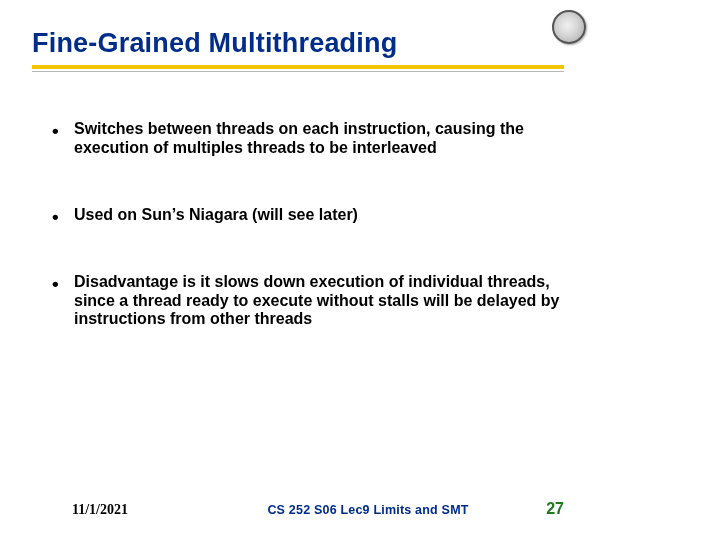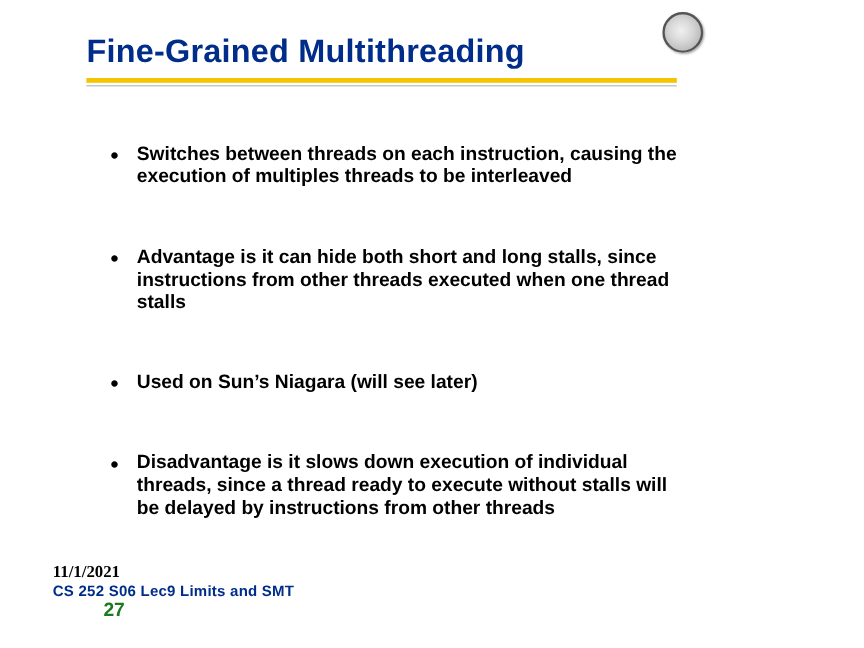--- a/index.html
+++ b/index.html
@@ -1,21 +1,21 @@
 <!DOCTYPE html>
 <html><head>
 <meta charset="utf-8">
 <style>
   * { margin: 0; padding: 0; box-sizing: border-box; }
   html, body { width: 720px; height: 540px; overflow: hidden; background: #fff; font-family: Arial, Helvetica, sans-serif; }
   .slide {
     position: relative;
     width: 608px;
     height: 540px;
-    padding: 28px 44px 20px 72px;
+    padding: 28px 44px 20px 32px;
   }
   .logo {
     position: absolute;
     top: 10px;
     right: 22px;
     width: 34px;
     height: 34px;
     border-radius: 50%;
     border: 2px solid #555;
     background: radial-gradient(circle at 45% 45%, #f0f0f0 0%, #d8d8d8 40%, #bfbfbf 70%, #848484 100%);
@@ -58,27 +58,26 @@
     content: "•";
     position: absolute;
     left: 6px;
     top: 0;
     font-size: 19px;
     color: #000;
     font-weight: bold;
   }
   .footer {
     position: absolute;
-    left: 44px;
+    left: 72px;
     right: 44px;
     bottom: 22px;
     display: flex;
     align-items: baseline;
     font-weight: bold;
-    flex-direction: column;
   }
   .footer-date {
     font-family: "Times New Roman", Times, serif;
     font-size: 14px;
     color: #000;
     width: 160px;
     text-align: left;
   }
   .footer-course {
     flex: 1;
@@ -103,21 +102,20 @@
 
   <h1 class="title">Fine-Grained Multithreading</h1>
 
   <div class="rule-wrap">
     <hr class="rule-yellow">
     <hr class="rule-gray">
   </div>
 
   <ul class="body">
     <li>Switches between threads on each instruction, causing the execution of multiples threads to be interleaved</li>
-    <li>Advantage is it can hide both short and long stalls, since instructions from other threads executed when one thread stalls</li>
     <li>Used on Sun’s Niagara (will see later)</li>
     <li>Disadvantage is it slows down execution of individual threads, since a thread ready to execute without stalls will be delayed by instructions from other threads</li>
   </ul>
 
   <div class="footer">
     <span class="footer-date">11/1/2021</span>
     <span class="footer-course">CS 252 S06 Lec9 Limits and SMT</span>
     <span class="footer-num">27</span>
   </div>
 

